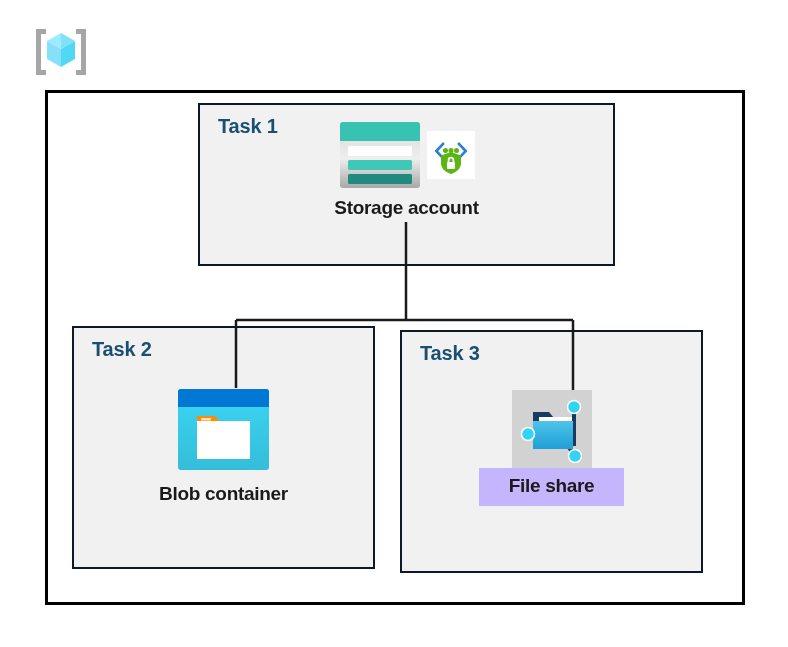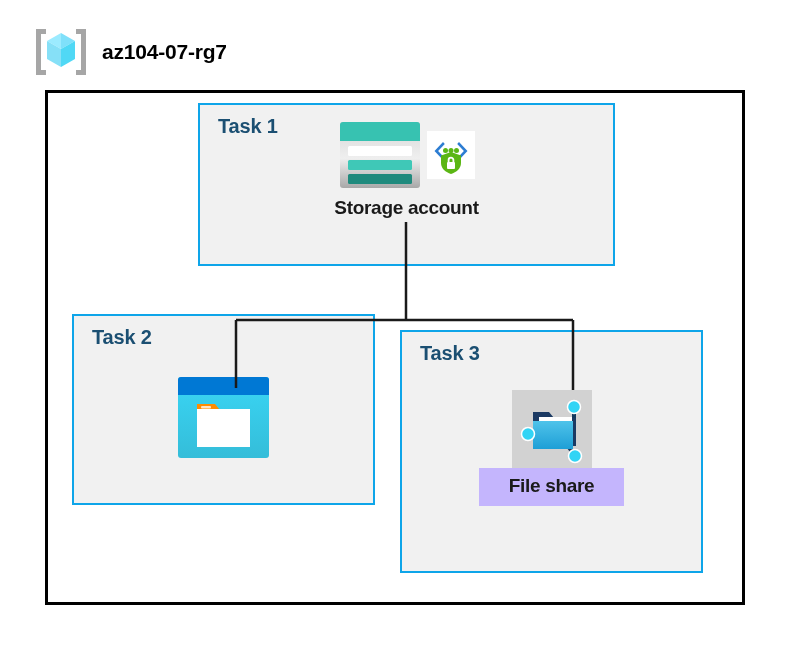--- a/index.html
+++ b/index.html
@@ -43,25 +43,25 @@
     height: 515px;
     border: 3px solid #000000;
     background: #ffffff;
     box-sizing: border-box;
   }
 
   
   .task-box {
     position: absolute;
     background: #f1f1f1;
-    border: 2px solid #0ea5e9;
+    border: 2px solid #0f172a;
     box-sizing: border-box;
   }
   #task-1-box { left: 198px; top: 103px; width: 417px; height: 163px; }
-  #task-2-box { left: 72px;  top: 314px; width: 303px; height: 191px; padding-left: 36px; }
+  #task-2-box { left: 72px;  top: 326px; width: 303px; height: 243px; padding-left: 36px; }
   #task-3-box { left: 400px; top: 330px; width: 303px; height: 243px; }
 
   .task-label {
     position: absolute;
     left: 18px;
     top: 10px;
     font-size: 20px;
     font-weight: bold;
     color: #1b4f72;
     letter-spacing: -0.2px;
@@ -141,21 +141,20 @@
     <path d="M44 3 L54 3 L54 49 L44 49 L44 44 L49 44 L49 8 L44 8 Z" fill="#a6a6a6"></path>
 
     <path d="M29 7 L15 15 L29 23 L29 7 Z" fill="#9cebff"></path>
 
     <path d="M29 7 L43 15 L29 23 L29 7 Z" fill="#7fe0fa"></path>
 
     <path d="M15 15 L15 33 L29 41 L29 23 Z" fill="#86e0f7"></path>
 
     <path d="M43 15 L43 33 L29 41 L29 23 Z" fill="#50d8f5"></path>
   </svg>
-  <div id="rg-title">az104-07-rg7</div>
 </div>
 
 <div id="rg-container"></div>
 
 <div id="task-1-box" class="task-box">
   <div class="task-label">Task 1</div>
 
   <div id="node-storage" class="node">
     <div id="storage-icon-row">
 
@@ -217,20 +216,21 @@
 
       <rect x="1" y="1" width="91" height="81" rx="3" fill="url(#blobBody)"></rect>
 
       <path d="M4 1 L89 1 A3 3 0 0 1 92 4 L92 19 L1 19 L1 4 A3 3 0 0 1 4 1 Z" fill="#0078d4"></path>
 
       <path d="M20 28 L38 28 L43 34 L20 34 Z" fill="#ff8c00"></path>
       <rect x="24" y="30" width="10" height="2.4" rx="1" fill="#ffe3c2"></rect>
 
       <rect x="20" y="33" width="53" height="38" fill="#ffffff"></rect>
     </svg>
+    <div class="node-caption">Blob container</div>
   </div>
 </div>
 
 <div id="task-3-box" class="task-box">
   <div class="task-label">Task 3</div>
 
   <div id="node-fileshare" class="node">
     <div id="fileshare-icon-wrap">
       <svg id="file-share-icon" viewBox="0 0 72 72">
         <defs>

